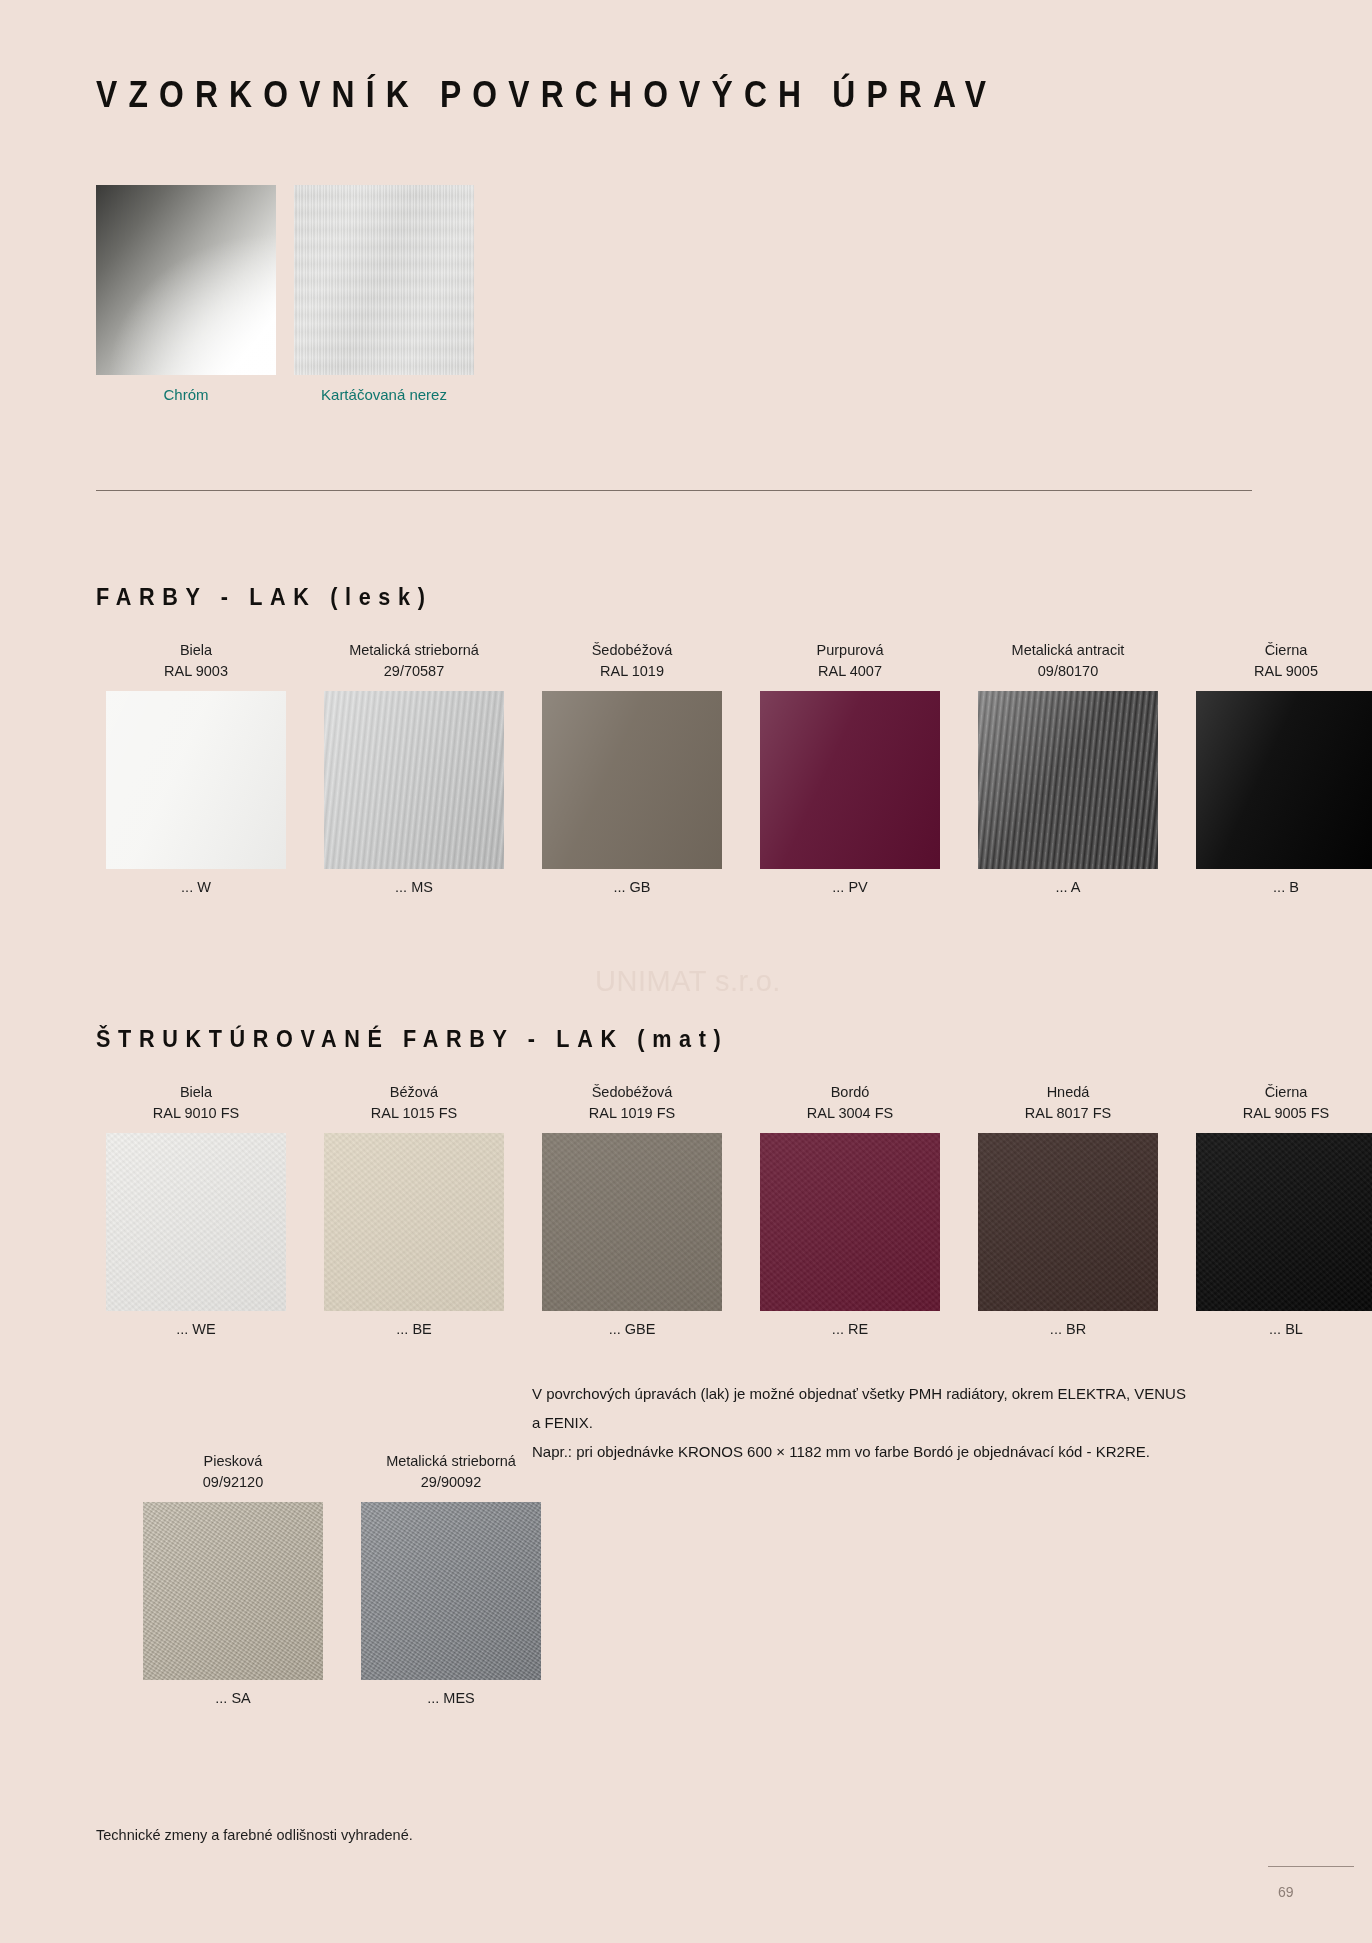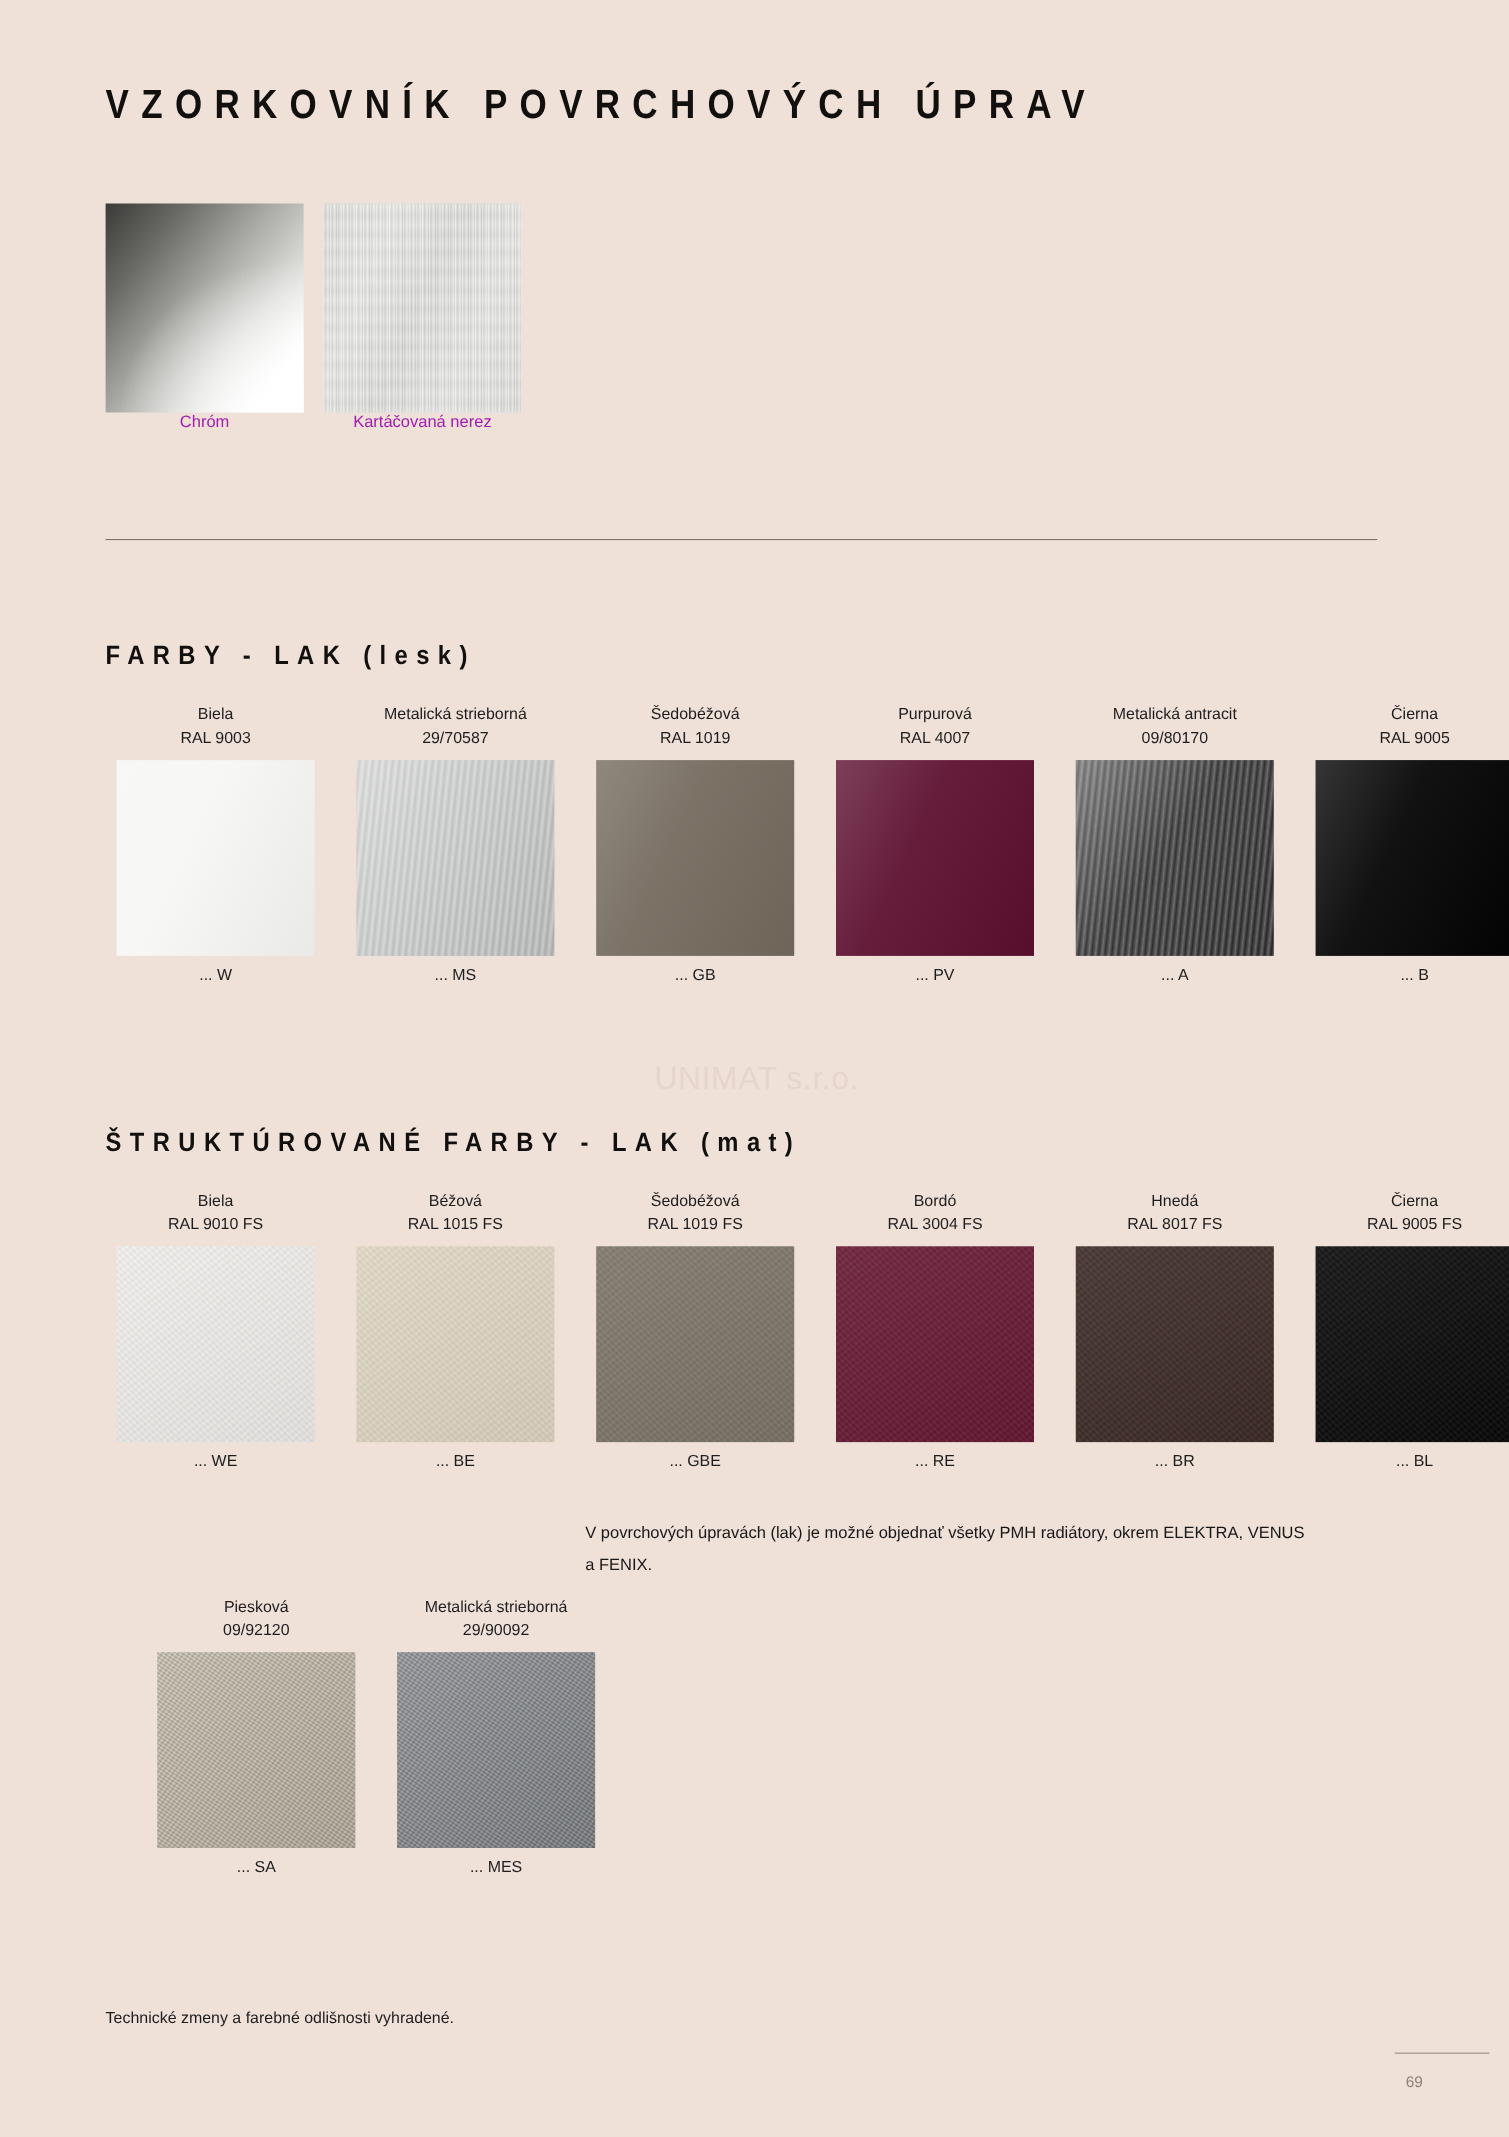--- a/index.html
+++ b/index.html
@@ -68,22 +68,23 @@
         rgba(190,190,190,0.25) 2px,
         rgba(255,255,255,0.45) 4px,
         rgba(175,175,175,0.2) 6px),
       repeating-linear-gradient(0deg,
         rgba(255,255,255,0.18) 0px,
         rgba(160,160,160,0.1) 9px,
         rgba(255,255,255,0.16) 17px),
       linear-gradient(112deg, #d2d2d0 0%, #dededc 26%, #cfcfcd 48%, #dcdcda 72%, #d1d1cf 100%);
   }
   .finish-caption {
+    margin-top: 11px;
     font-size: 15px;
-    color: #a21caf;
+    color: #0f766e;
     white-space: nowrap;
   }
 
   
   .divider {
     position: absolute;
     left: 96px;
     top: 490px;
     width: 1156px;
     height: 1px;
@@ -331,19 +332,20 @@
         <div class="color-name">Metalická strieborná</div>
         <div class="color-code">29/90092</div>
         <div class="color-swatch tex-grain" style="background-color: rgb(130, 134, 140);"></div>
         <div class="color-suffix">... MES</div>
       </div>
     </div>
 
   <div class="note-block">
     <p>V povrchových úpravách (lak) je možné objednať všetky PMH radiátory, okrem ELEKTRA, VENUS</p>
     <p>a FENIX.</p>
+    <p>Napr.: pri objednávke KRONOS 600 × 1182 mm vo farbe Bordó je objednávací kód - KR2RE.</p>
   </div>
 
   <div class="footer-note">Technické zmeny a farebné odlišnosti vyhradené.</div>
   <div class="page-rule"></div>
   <div class="page-number">69</div>
 
 </div>
 
 </body></html>

